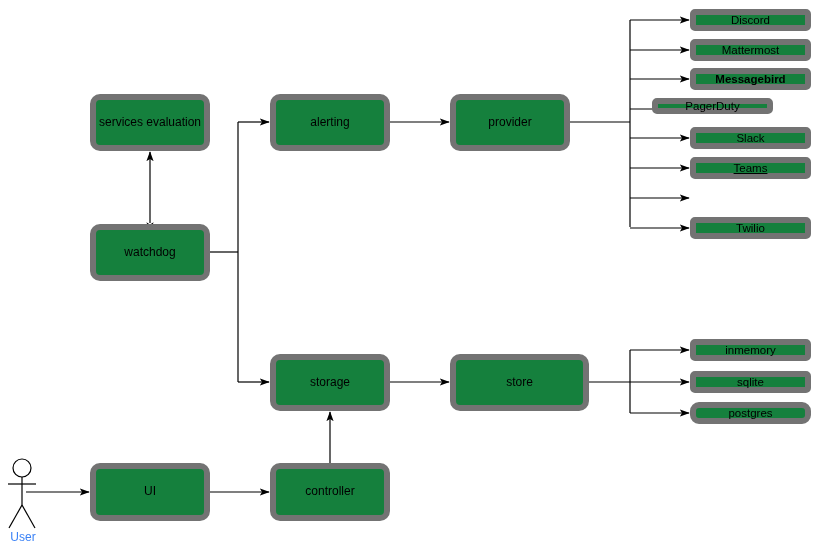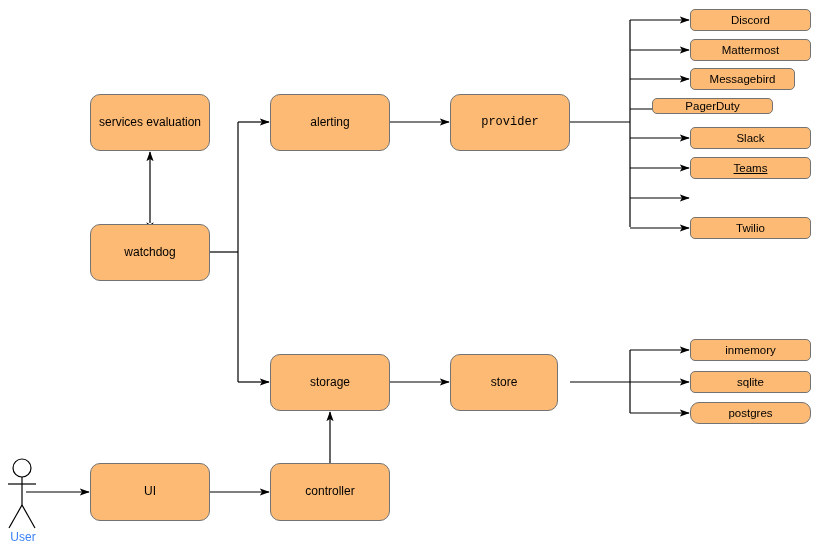--- a/index.html
+++ b/index.html
@@ -21,22 +21,22 @@
     position: absolute;
     left: 0;
     top: 0;
     width: 822px;
     height: 554px;
     pointer-events: none;
   }
   .node {
     position: absolute;
     box-sizing: border-box;
-    background: #fdba74;
-    border: 1px solid #737373;
+    background: #15803d;
+    border: 6px solid #737373;
     border-radius: 10px;
     display: flex;
     align-items: center;
     justify-content: center;
     text-align: center;
     color: #000000;
     font-size: 12px;
     line-height: 1.1;
     font-family: "Liberation Sans", sans-serif;
   }
@@ -114,35 +114,35 @@
   </svg>
 
   <div class="actor-label" style="left:0px; top:530px; width:46px;">User</div>
 
   <div class="node" style="left:90px; top:94px; width:120px; height:57px;">services evaluation</div>
 
   <div class="node" style="left:90px; top:224px; width:120px; height:57px;">watchdog</div>
 
   <div class="node" style="left:270px; top:94px; width:120px; height:57px;">alerting</div>
 
-  <div class="node" style="left:450px; top:94px; width:120px; height:57px;font-family:Liberation Mono, monospace;">provider</div>
+  <div class="node" style="left:450px; top:94px; width:120px; height:57px;">provider</div>
 
   <div class="node" style="left:270px; top:354px; width:120px; height:57px;">storage</div>
 
-  <div class="node" style="left:450px; top:354px; width:108px; height:57px;">store</div>
+  <div class="node" style="left:450px; top:354px; width:139px; height:57px;">store</div>
 
   <div class="node" style="left:90px; top:463px; width:120px; height:58px;">UI</div>
 
   <div class="node" style="left:270px; top:463px; width:120px; height:58px;">controller</div>
 
   <div class="node leaf" style="left:690px; top:9px; width:121px; height:22px;">Discord</div>
 
   <div class="node leaf" style="left:690px; top:39px; width:121px; height:22px;">Mattermost</div>
 
-  <div class="node leaf" style="left:690px; top:68px; width:105px; height:22px;">Messagebird</div>
+  <div class="node leaf" style="left:690px; top:68px; width:121px; height:22px;font-weight:bold;">Messagebird</div>
 
   <div class="node leaf" style="left:652px; top:98px; width:121px; height:16px;">PagerDuty</div>
 
   <div class="node leaf" style="left:690px; top:127px; width:121px; height:22px;">Slack</div>
 
   <div class="node leaf" style="left:690px; top:157px; width:121px; height:22px;text-decoration:underline;">Teams</div>
 
 
   <div class="node leaf" style="left:690px; top:217px; width:121px; height:22px;">Twilio</div>
 

